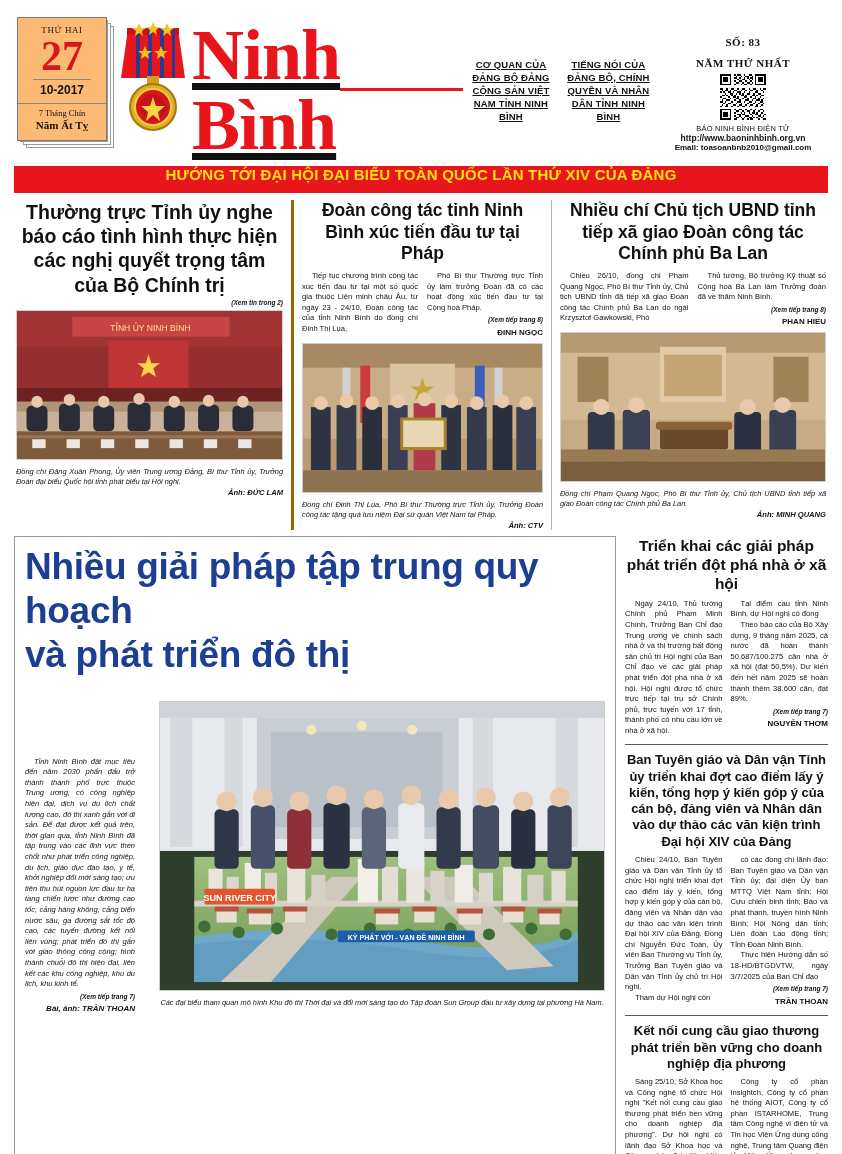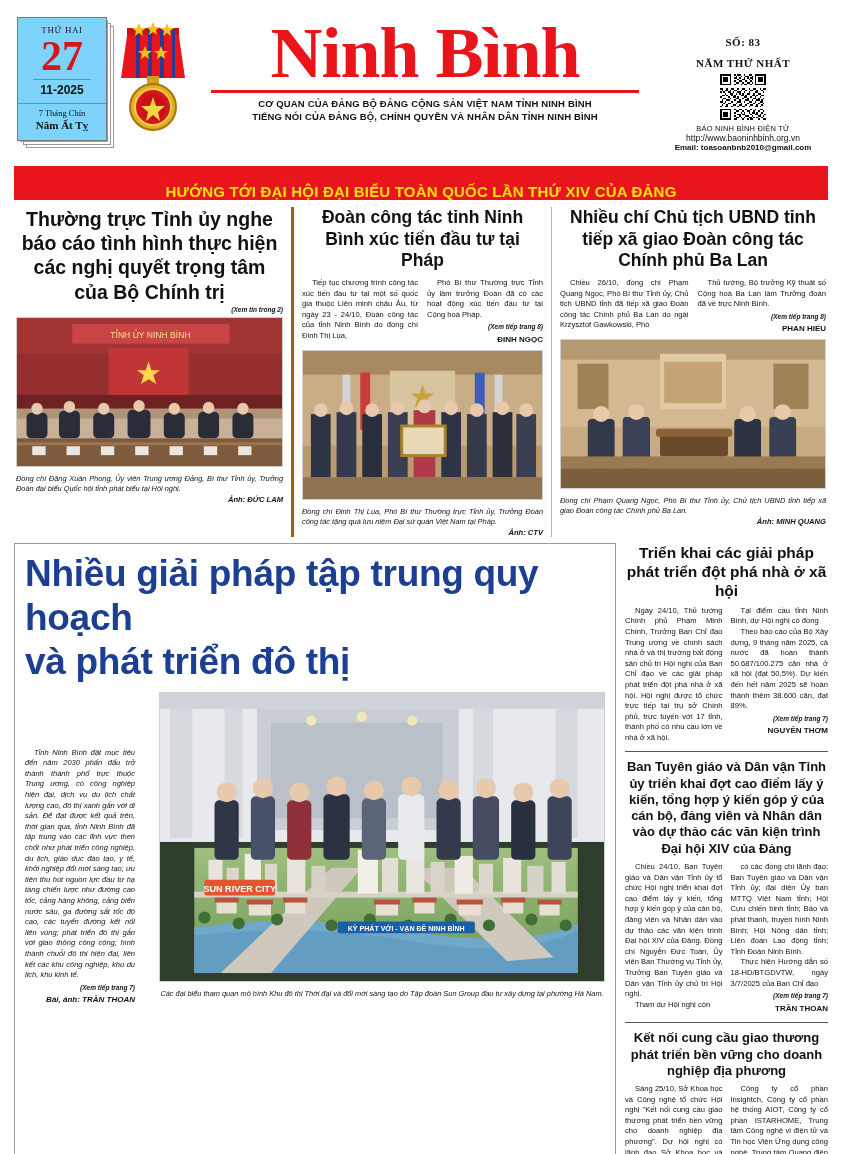--- a/index.html
+++ b/index.html
@@ -15,51 +15,51 @@
   .page { position: relative; width: 842px; height: 1154px; padding: 14px 14px 0 14px; }
 
   
   .masthead { display:flex; align-items:stretch; height: 148px; }
   .date-block { width: 100px; position: relative; flex: 0 0 100px; }
   .date-stack { position:absolute; left:6px; top:6px; width:88px; height:122px;
     border:1px solid #9a9a9a; background:#fff; }
   .date-stack.s1 { left:12px; top:12px; }
   .date-stack.s2 { left:9px; top:9px; }
   .date-card { position:absolute; left:3px; top:3px; width:90px; height:124px;
-    border:1px solid #7a7a7a; background:#7dd3fc; display:flex; flex-direction:column;
+    border:1px solid #7a7a7a; background:#fdba74; display:flex; flex-direction:column;
     align-items:center; }
   .dow { font-size:9px; letter-spacing:.6px; font-family:"Liberation Serif", serif; margin-top:7px; color:#1a1a1a; }
   .dnum { font-size:42px; line-height:40px; font-weight:bold; color:#d8161a;
     font-family:"Liberation Serif", serif; margin-top:1px; }
   .dsep { width:58px; height:1px; background:#8a8a8a; margin:3px 0 3px 0; }
   .dmy { font-size:12px; font-weight:bold; font-family:"Liberation Sans", sans-serif; }
   .dline { width:100%; height:1px; background:#8a8a8a; margin:6px 0 4px 0; }
   .lunar1 { font-size:8.5px; font-family:"Liberation Serif", serif; }
   .lunar2 { font-size:11px; font-weight:bold; font-family:"Liberation Serif", serif; margin-top:1px; }
 
   .medal { flex:0 0 78px; display:flex; align-items:flex-start; justify-content:center; padding-top:6px; }
 
-  .title-block { flex:1 1 auto; display:flex; flex-direction:column; align-items:center;
-     justify-content:flex-start; padding-top:4px; }
+  .title-block { flex:1 1 auto; display:flex; flex-direction:row; align-items:center;
+     justify-content:flex-start; padding-top:4px;text-decoration:underline; }
   .paper-title { font-family:"Liberation Serif", serif; font-weight:bold; color:#e8151c;
      font-size:72px; line-height:70px; letter-spacing:-1px; }
   .title-rule { width:92%; height:3px; background:#e8151c; margin:2px 0 4px 0; }
   .slogan { font-size:9.5px; font-weight:bold; letter-spacing:.15px; color:#111; text-align:center; line-height:13px; }
 
   .issue-block { flex:0 0 170px; display:flex; flex-direction:column; align-items:center; padding-top:22px; }
   .issue-no { font-family:"Liberation Serif", serif; font-weight:bold; font-size:11px; letter-spacing:.5px;}
   .issue-year { font-family:"Liberation Serif", serif; font-weight:bold; font-size:11px; letter-spacing:.5px; margin-top:9px;}
   .qr { width:46px; height:46px; margin:5px 0 4px 0; }
   .e-line1 { font-size:7.5px; letter-spacing:.2px; }
-  .e-line2 { font-size:8.5px; font-weight:normal; }
+  .e-line2 { font-size:8.5px; font-weight:bold; }
   .e-line3 { font-size:8px; font-weight:bold; }
 
   
-  .banner { margin-top:4px; background:#e8151c; height:34px; display:flex;
-     align-items:flex-end; justify-content:center; }
+  .banner { margin-top:4px; background:#e8151c; height:27px; display:flex;
+     align-items:flex-start; justify-content:center; }
   .banner span { color:#ffe20a; font-weight:bold; font-size:15px; letter-spacing:.2px; }
 
   
   .top3 { display:flex; margin-top:7px; }
   .t3col { padding:0 8px; }
   .t3col.c1 { flex:0 0 280px; border-right:3px solid #a16207; padding-left:2px;}
   .t3col.c2 { flex:0 0 258px; border-right:1px solid #b5b5b5; }
   .t3col.c3 { flex:1 1 auto; padding-right:2px; }
   .hl { font-family:"Liberation Sans", sans-serif; font-weight:bold; text-align:center;
         color:#111; line-height:1.24; }
@@ -73,21 +73,21 @@
 
   .photo { width:100%; border:1px solid #cfcfcf; }
   .cap { font-size:7.4px; font-style:italic; line-height:10px; text-align:justify; margin-top:3px; }
   .credit { font-size:7.6px; font-weight:bold; font-style:italic; text-align:right; margin-top:1px;}
 
   
   .mainwrap { display:flex; margin-top:6px; }
   .feature { flex:1 1 auto; border:1px solid #9b9b9b; padding:8px 10px 8px 10px; }
   .feat-title { color:#1c3f94; font-weight:bold; font-size:37px; line-height:44px;
      letter-spacing:-.3px; }
-  .feat-body { display:flex; margin-top:8px;gap:16px; }
+  .feat-body { display:flex; margin-top:24px;gap:16px; }
   .feat-lead { flex:0 0 118px; font-size:7.5px; line-height:10.6px; font-style:italic;
      text-align:justify; padding-right:8px; padding-top:56px;}
   .feat-lead p { margin:0; text-indent:9px; }
   .feat-photo { flex:1 1 auto; }
   .rightcol { flex:0 0 212px; padding-left:9px; }
 
   .side-hl { font-weight:bold; text-align:center; font-size:15.5px; line-height:1.25; }
   .side-hl.sm { font-size:13px; }
   .side-text { column-count:2; column-gap:8px; font-size:7.6px; line-height:10.6px;
      text-align:justify; margin-top:5px; }
@@ -102,21 +102,21 @@
   <div class="masthead">
 
     <div class="date-block">
       <div class="date-stack s1"></div>
       <div class="date-stack s2"></div>
       <div class="date-stack"></div>
       <div class="date-card">
         <div class="dow">THỨ HAI</div>
         <div class="dnum">27</div>
         <div class="dsep"></div>
-        <div class="dmy">11-2025</div>
+        <div class="dmy">10-2017</div>
         <div class="dline"></div>
         <div class="lunar1">7 Tháng Chín</div>
         <div class="lunar2">Năm Ất Tỵ</div>
       </div>
     </div>
 
     <div class="medal">
       <svg width="72" height="130" viewBox="0 0 72 130">
         <path d="M10 8 L62 8 L62 16 L68 58 L4 58 L10 16 Z" fill="#e8151c"></path>
         <path d="M10 8 L62 8 L62 15 L10 15 Z" fill="#d00f15"></path>
@@ -440,21 +440,21 @@
         <rect x="0" y="128" width="242" height="22" fill="#8e7350"></rect>
       </svg>
       <div class="cap">Đồng chí Đinh Thị Lụa, Phó Bí thư Thường trực Tỉnh ủy, Trưởng Đoàn công tác tặng quà lưu niệm Đại sứ quán Việt Nam tại Pháp.</div>
       <div class="credit">Ảnh: CTV</div>
     </div>
 
     <div class="t3col c3">
       <div class="hl med">Nhiều chí Chủ tịch UBND tỉnh tiếp xã giao Đoàn công tác Chính phủ Ba Lan</div>
       <div class="two-col-text">
         <p>Chiều 26/10, đồng chí Phạm Quang Ngọc, Phó Bí thư Tỉnh ủy, Chủ tịch UBND tỉnh đã tiếp xã giao Đoàn công tác Chính phủ Ba Lan do ngài Krzysztof Gawkowski, Phó</p>
-        <p>Thủ tướng, Bộ trưởng Kỹ thuật số Cộng hoà Ba Lan làm Trưởng đoàn đã về trực Ninh Bình.</p>
+        <p>Thủ tướng, Bộ trưởng Kỹ thuật số Cộng hoà Ba Lan làm Trưởng đoàn đã về thăm Ninh Bình.</p>
         <div class="seecont">(Xem tiếp trang 8)</div>
         <div class="byline">PHAN HIẾU</div>
       </div>
       <svg class="photo" viewBox="0 0 256 150" preserveAspectRatio="none" style="margin-top:4px;height:150px;">
         <rect width="256" height="150" fill="#c7ab84"></rect>
         <rect width="256" height="88" fill="#d3b992"></rect>
         <rect x="0" y="0" width="256" height="20" fill="#b59a72"></rect>
         <rect x="96" y="14" width="64" height="56" fill="#e0cba6"></rect>
         <rect x="100" y="22" width="56" height="42" fill="#c4a472"></rect>
         <rect x="16" y="24" width="30" height="46" fill="#9e8356"></rect>

